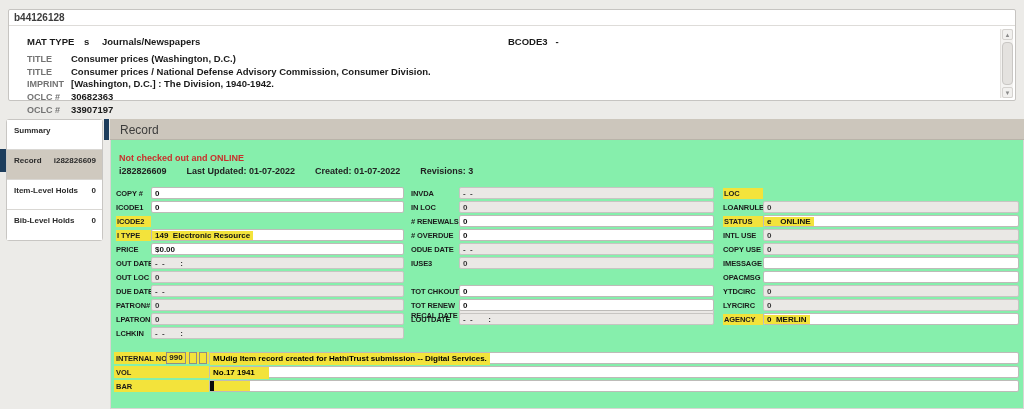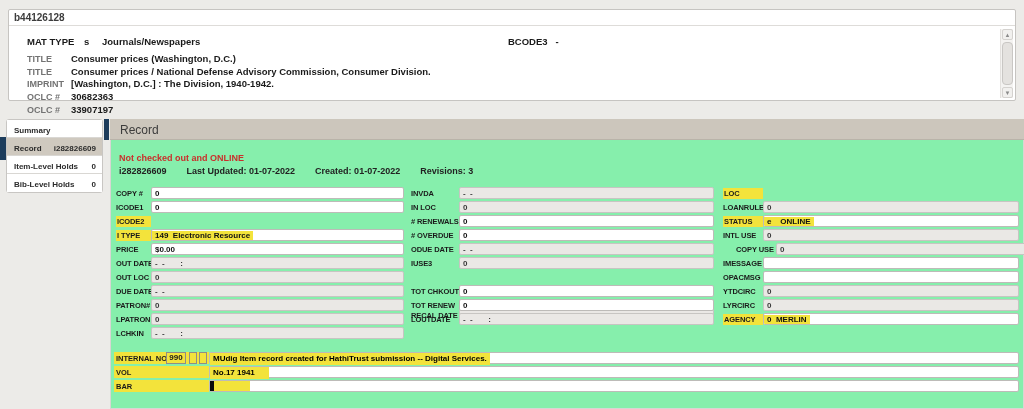--- a/index.html
+++ b/index.html
@@ -17,21 +17,21 @@
   .bcode3{position:absolute;left:499px;top:21px;white-space:nowrap}
   .bcode3 .bl{font-size:9.5px;font-weight:700;color:#1a1a1a;margin-right:8px}
   
   .sb{position:absolute;top:19px;right:2px;bottom:2px;width:13px;background:#f4f3f1;border-left:1px solid #e3e1de}
   .sb-btn{position:absolute;left:1px;width:11px;height:11px;font-size:6px;color:#8a8a8a;text-align:center;line-height:11px;background:#f1f0ee;border:1px solid #d4d2cf;border-radius:2px}
   .sb-up{top:0}.sb-down{bottom:0}
   .sb-thumb{position:absolute;left:1px;top:13px;bottom:13px;width:11px;background:#e4e2df;border:1px solid #c9c7c4;border-radius:4px}
 
   
   .sidebar{position:absolute;left:6px;top:119px;width:97px;background:#fff;border:1px solid #c8c6c3;border-radius:3px}
-  .side-item{position:relative;height:18px;border-bottom:1px solid #d9d7d3;background:#fff;cursor:pointer}
+  .side-item{position:relative;height:30px;border-bottom:1px solid #d9d7d3;background:#fff;cursor:pointer}
   .side-item:last-child{border-bottom:none}
   .side-item .lab{position:absolute;left:7px;top:6px;font-size:8px;font-weight:700;color:#2b2b2b;white-space:nowrap}
   .side-item .val{position:absolute;right:6px;top:6px;font-size:8px;font-weight:700;color:#2b2b2b}
   .side-item.sel{background:#cfc9bf}
   .side-item.sel .selbar{position:absolute;left:-7px;top:-1px;width:6px;height:23px;background:#1d3d5c}
 
   
   .rec-accent{position:absolute;left:104px;top:119px;width:5px;height:21px;background:#1d3d5c}
   .rec-header{position:absolute;left:110px;top:119px;right:0;height:21px;background:#ccc6bc;border-bottom:1px solid #b9b3a9}
   .rec-header .t{position:absolute;left:10px;top:4px;font-size:12px;color:#3c3c3c}
@@ -221,21 +221,21 @@
           <div class="fbox ro"><span class="fval">0</span></div>
         </div>
         <div class="frow" style="top: 28px; left: 0px; right: 0px;">
           <span class="flabel hl">STATUS</span>
           <div class="fbox wh"><span class="fval hl">e    ONLINE</span></div>
         </div>
         <div class="frow" style="top: 42px; left: 0px; right: 0px;">
           <span class="flabel">INTL USE</span>
           <div class="fbox ro"><span class="fval">0</span></div>
         </div>
-        <div class="frow" style="top: 56px; left: 13px; right: 0px;">
+        <div class="frow" style="top: 56px; left: 0px; right: 0px;">
           <span class="flabel">COPY USE</span>
           <div class="fbox ro"><span class="fval">0</span></div>
         </div>
         <div class="frow" style="top: 70px; left: 0px; right: 0px;">
           <span class="flabel">IMESSAGE</span>
           <div class="fbox wh"></div>
         </div>
         <div class="frow" style="top: 84px; left: 0px; right: 0px;">
           <span class="flabel">OPACMSG</span>
           <div class="fbox wh"></div>

